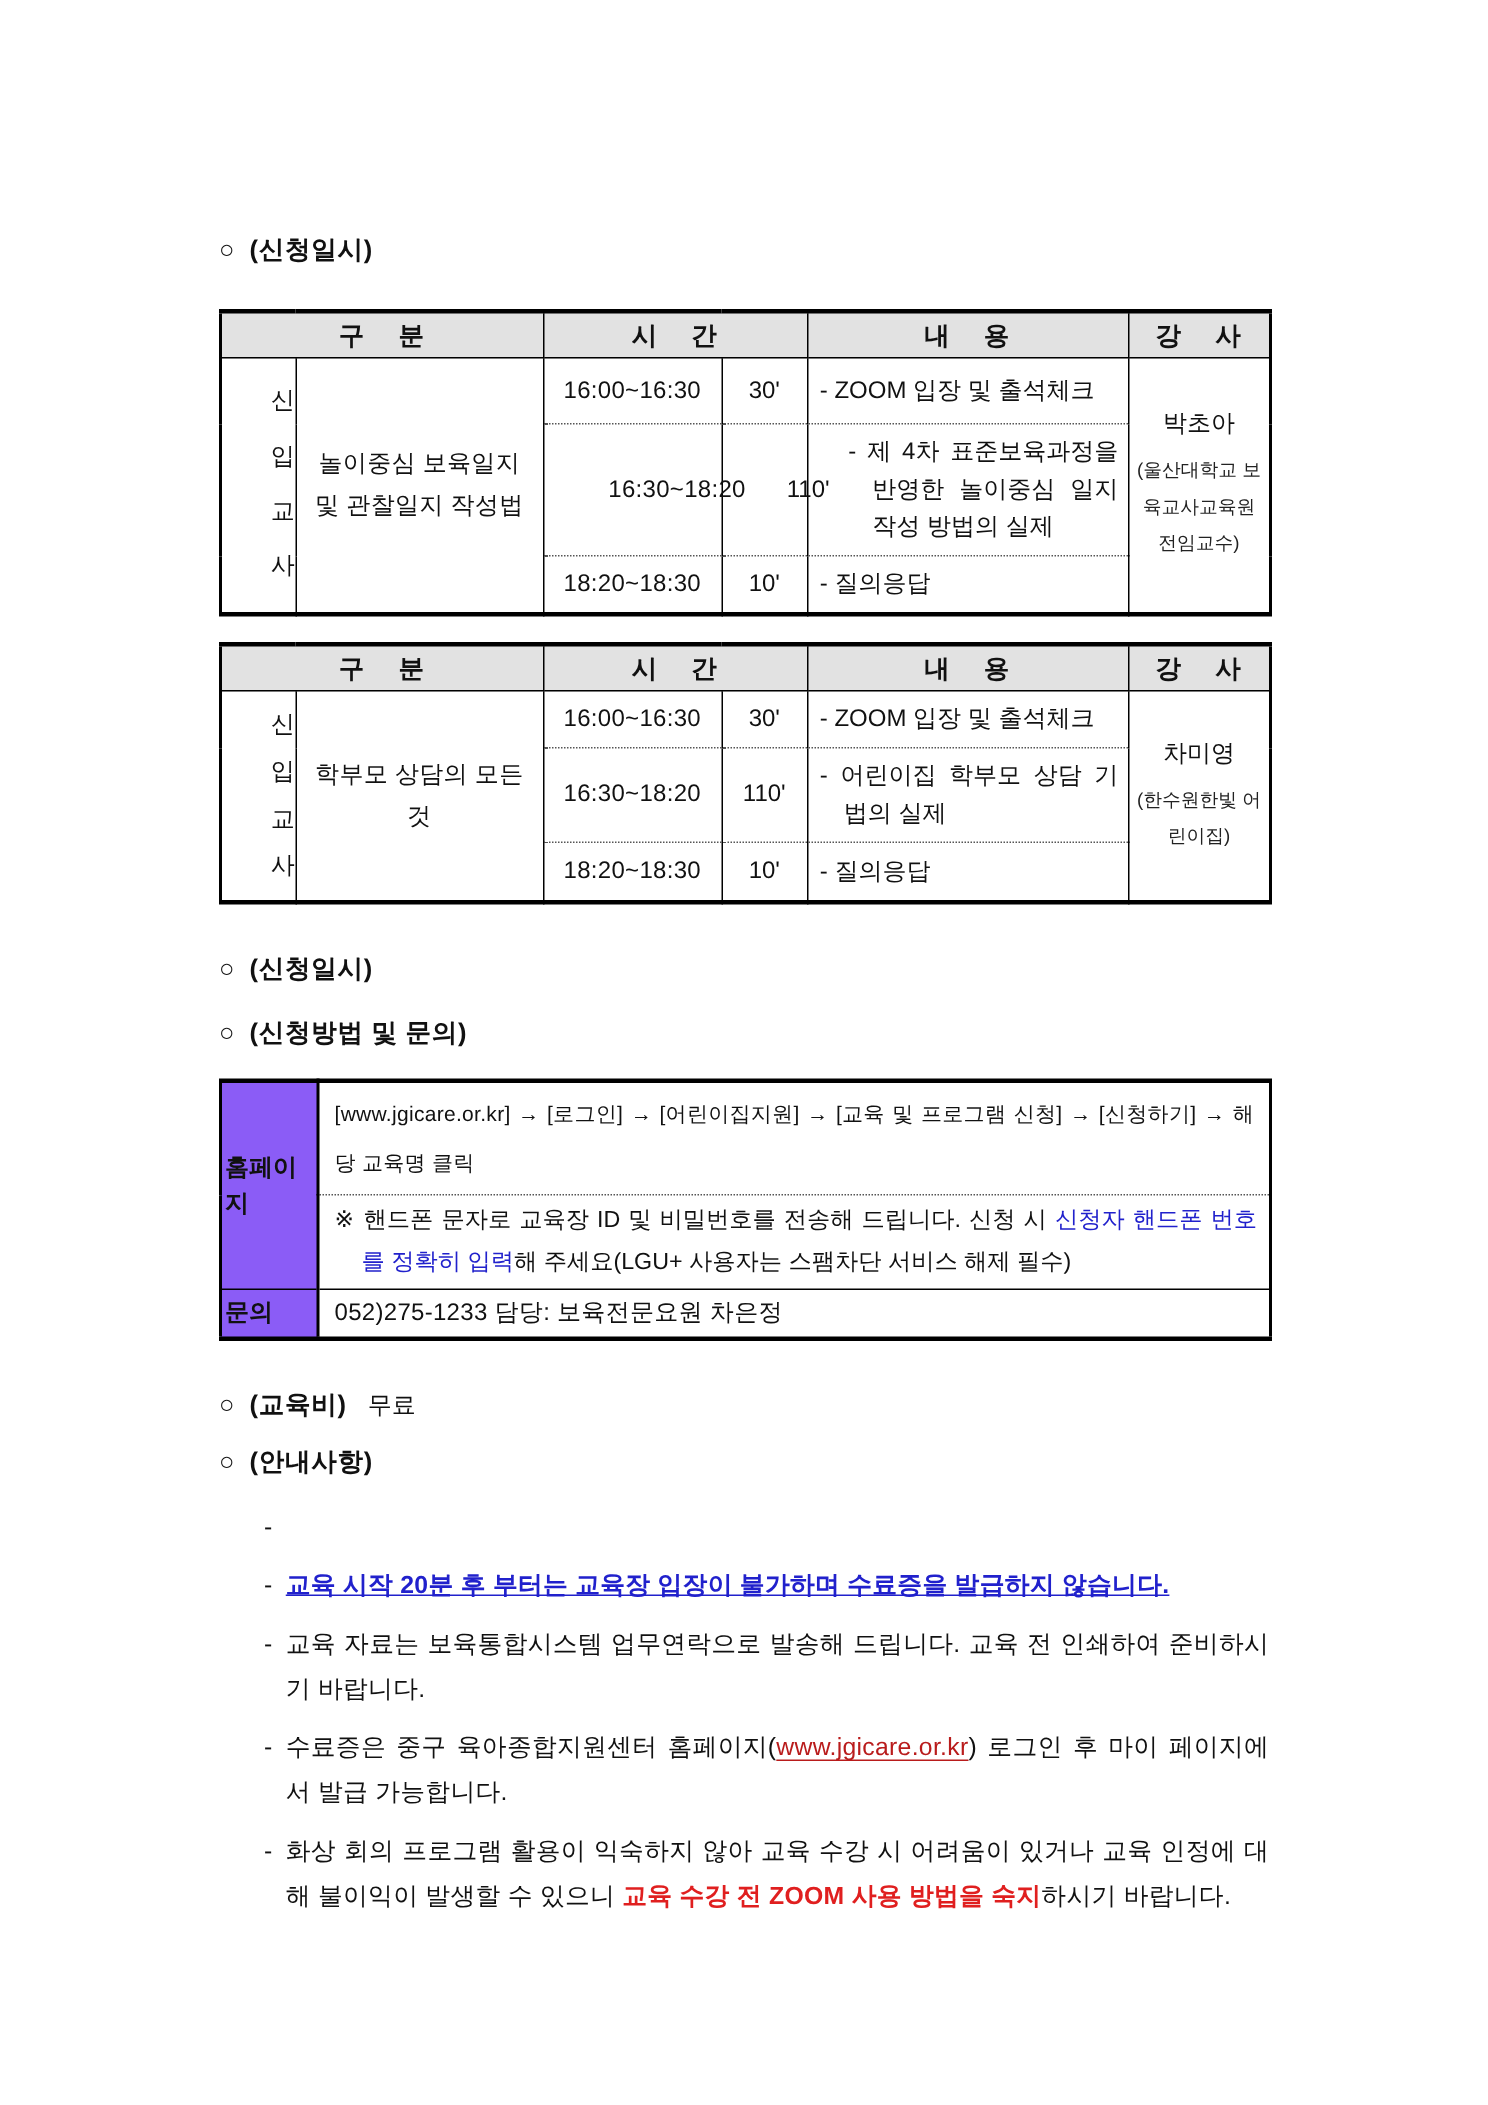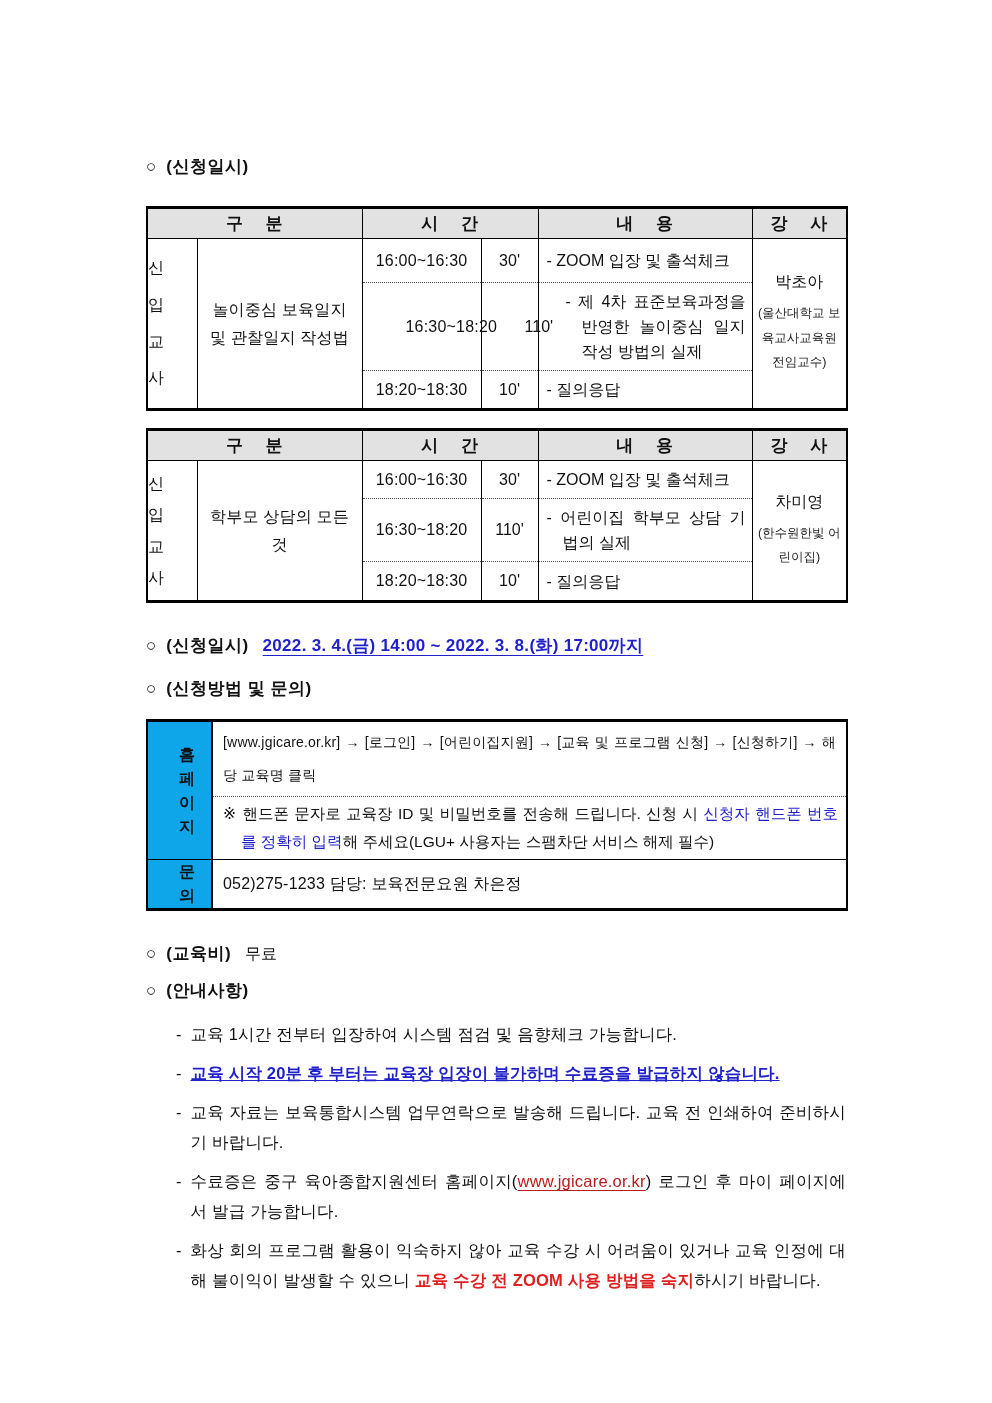--- a/index.html
+++ b/index.html
@@ -44,21 +44,21 @@
   table.sched th {
     background:#e2e2e2; border:1px solid #000; border-top:none;
     font-size:17px; font-weight:700; height:31px;
     text-align:center; word-spacing:16px; letter-spacing:1px;
   }
   table.sched td {
     border-left:1px solid #000; border-right:1px solid #000;
     font-size:16px; vertical-align:middle;
   }
   tr.dotted-top > td { border-top:1px dotted #555; }
-  .group-cell { text-align:left; border-right:1px dotted #555 !important; }
+  .group-cell { text-align:right; border-right:1px dotted #555 !important; }
   .group-text { display:inline-block; width:1.1em; word-break:break-all; line-height:2.3; font-size:16px; }
   .t2 .group-text { line-height:1.95; }
   .course-cell { text-align:center; line-height:1.75; padding:16px 6px; letter-spacing:0.2px; }
   .time-cell { text-align:center; letter-spacing:0.2px; }
   .dur-cell { text-align:center; font-size:15px; }
   .content-cell { text-align:left; padding:6px 6px 6px 24px; text-indent:-16px; line-height:25px; text-align:justify; }
   .lect-cell { text-align:center; padding:4px 3px; }
   .lect-name { display:block; font-size:16px; margin-bottom:8px; }
   .lect-aff { display:block; font-size:12.5px; line-height:1.95; color:#222; }
   .t1 tr.r1 > td { height:44px; }
@@ -67,23 +67,23 @@
   .t2 tr.r1 > td { height:38px; }
   .t2 tr.r2 > td { height:48px; }
   .t2 tr.r3 > td { height:40px; }
 
   
   table.contact {
     width:700px; border-collapse:collapse; table-layout:fixed;
     border:2px solid #000; border-top-width:3px; border-bottom-width:3px;
   }
   table.contact th {
-    background:#0ea5e9; border-right:2px solid #000; border-bottom:1px solid #000;
-    font-size:16px; font-weight:700; text-align:right;
-    word-break:break-all; line-height:1.5; padding:0 16px;
+    background:#8b5cf6; border-right:2px solid #000; border-bottom:1px solid #000;
+    font-size:16px; font-weight:700; text-align:left;
+    word-break:break-all; line-height:1.5; padding:0 2px;
   }
   table.contact td { border-bottom:1px solid #000; }
   table.contact tr:last-child th, table.contact tr:last-child td { border-bottom:none; }
   .nav-cell {
     height:66px; font-size:14px; line-height:33px;
     padding:4px 10px; text-align:justify; letter-spacing:0.2px;
   }
   .note-cell {
     height:60px; border-top:1px dotted #555 !important;
     font-size:15.5px; font-weight:400; line-height:28px;
@@ -193,21 +193,20 @@
           <td class="time-cell">18:20~18:30</td>
           <td class="dur-cell">10'</td>
           <td class="content-cell">- 질의응답</td>
         </tr>
       </tbody>
     </table>
 
     <div class="sec-line mb-line">
       <span class="obullet">○</span>
       <span class="sec-title">(신청일시)</span>
-      <span class="apply-value">2022. 3. 4.(금) 14:00 ~ 2022. 3. 8.(화) 17:00까지</span>
     </div>
 
     <div class="sec-line mb-line2">
       <span class="obullet">○</span>
       <span class="sec-title">(신청방법 및 문의)</span>
     </div>
 
     <table class="contact mb-t3">
       <colgroup>
           <col style="width:65px">
@@ -237,21 +236,20 @@
     </div>
 
     <div class="sec-line mb-notice">
       <span class="obullet">○</span>
       <span class="sec-title">(안내사항)</span>
     </div>
 
     <div class="notice-list">
       <div class="notice-item">
         <span class="dash">-</span>
-        <div class="notice-text"><span>교육 1시간 전부터 입장하여 시스템 점검 및 음향체크 가능합니다.</span></div>
       </div>
       <div class="notice-item">
         <span class="dash">-</span>
         <div class="notice-text"><span class="blue-strong">교육 시작 20분 후 부터는 교육장 입장이 불가하며 수료증을 발급하지 않습니다.</span></div>
       </div>
       <div class="notice-item">
         <span class="dash">-</span>
         <div class="notice-text"><span>교육 자료는 보육통합시스템 업무연락으로 발송해 드립니다. 교육 전 인쇄하여 준비하시기 바랍니다.</span></div>
       </div>
       <div class="notice-item">

